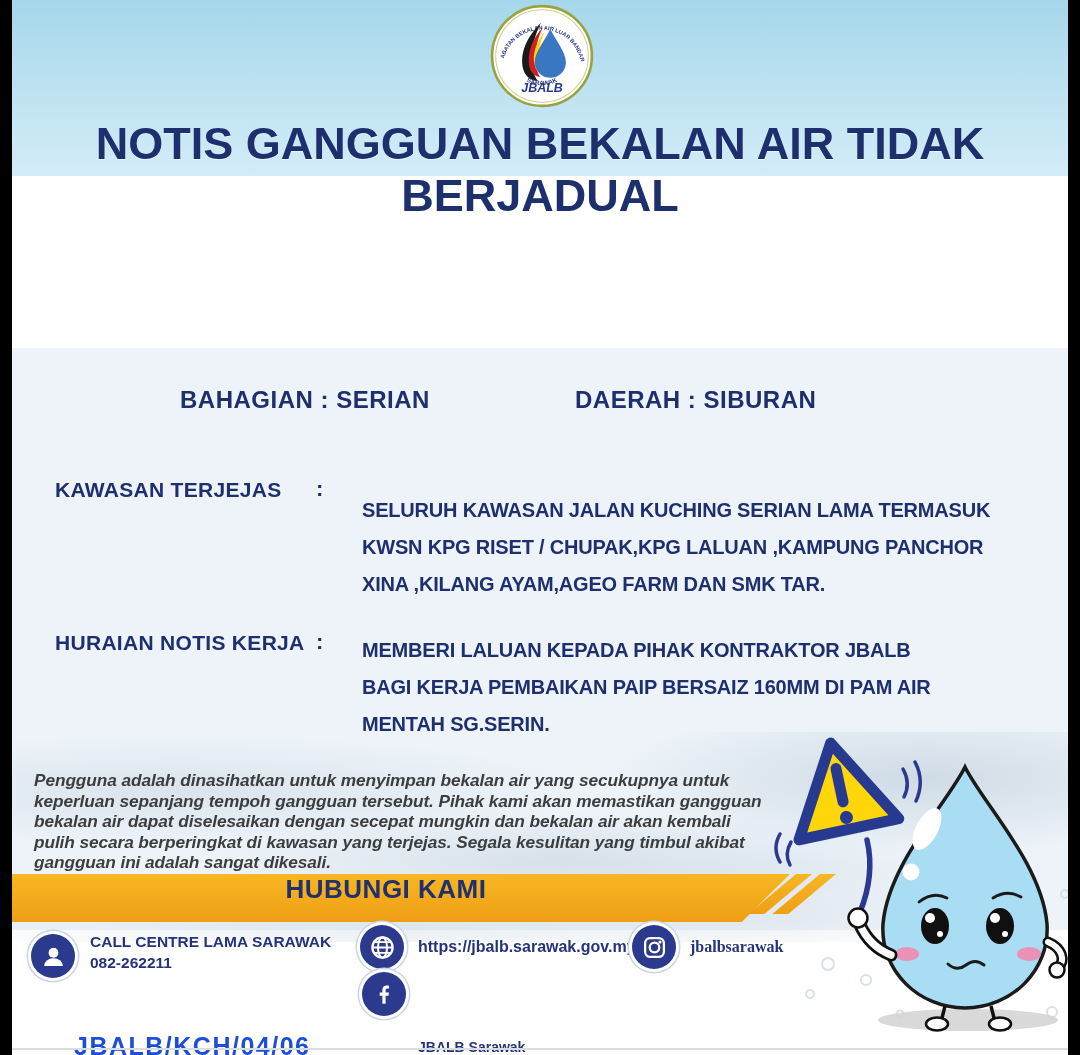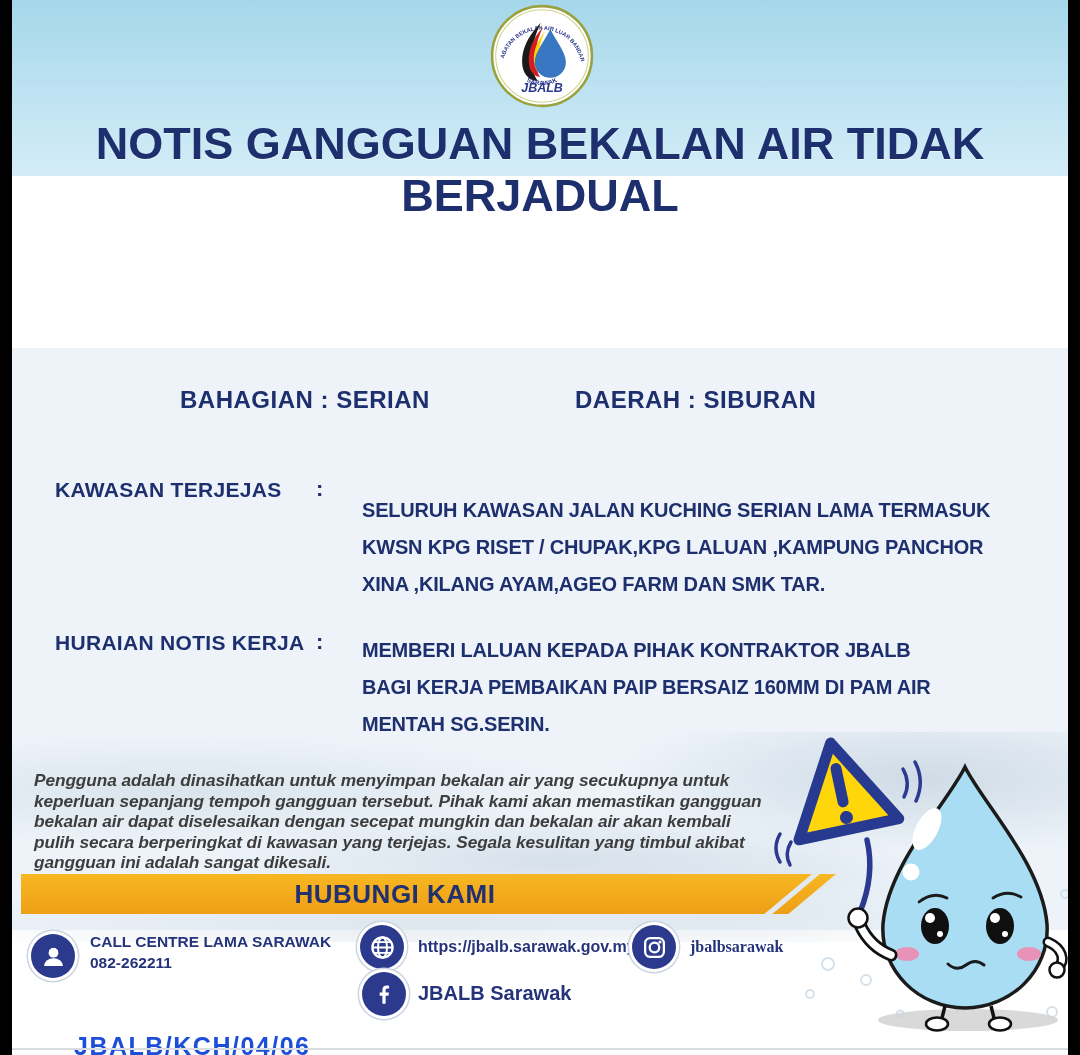--- a/index.html
+++ b/index.html
@@ -51,24 +51,24 @@
       radial-gradient(42% 52% at 86% 22%, rgba(176,195,210,.5), transparent 70%),
       radial-gradient(68% 28% at 38% 92%, rgba(198,210,221,.38), transparent 72%),
       radial-gradient(30% 40% at 72% 80%, rgba(205,216,226,.35), transparent 70%);
   }
 
   .advisory { position:absolute; left:34px; top:770px; width:732px; z-index:2;
               font-size:17.3px; line-height:20.5px; font-style:italic; font-weight:600;
               color:#3d3d3d; letter-spacing:-.1px; }
 
   
-  .contact-band { position:absolute; left:21px; top:874px; width:778px; height:40px; z-index:2;
+  .contact-band { position:absolute; left:12px; top:874px; width:778px; height:48px; z-index:2;
                   background:linear-gradient(180deg,#f7b722,#ef9f16);
                   clip-path:polygon(0 0, 100% 0, 93.8% 100%, 0 100%);
-                  display:flex; align-items:center; justify-content:center; }
+                  display:flex; align-items:flex-start; justify-content:center; }
   .contact-band span { font-size:26px; font-weight:800; color:#21316f; letter-spacing:.5px; padding-right:30px; }
   .stripe { position:absolute; top:874px; width:16px; height:40px; z-index:2;
             background:linear-gradient(180deg,#f7b722,#ef9f16);
             transform:skewX(-50deg); transform-origin:top left; }
   .stripe1 { left:796px; } .stripe2 { left:820px; }
 
   
   .cicon { position:absolute; width:44px; height:44px; border-radius:50%; background:#2b3a8c; z-index:3;
            box-shadow:0 0 0 3px #fff, 0 0 0 4.5px #ccd4e4;
            display:flex; align-items:center; justify-content:center; }
@@ -174,21 +174,21 @@
       <circle cx="17.3" cy="6.7" r="1.5" fill="#fff"></circle>
     </svg>
   </div>
   <div class="ctext" style="left:690px; top:938px; font-size:16px;font-family:Liberation Serif, serif;">jbalbsarawak</div>
 
   <div class="cicon" style="left:362px; top:972px;">
     <svg viewBox="0 0 24 24" width="26" height="26">
       <path d="M13.5,21 v-7.5 h2.6 l0.5,-3 h-3.1 V8.6 c0,-0.9 0.4,-1.6 1.7,-1.6 h1.5 V4.3 c-0.4,-0.1 -1.3,-0.2 -2.3,-0.2 c-2.3,0 -3.9,1.4 -3.9,4 v2.4 H8 v3 h2.5 V21 Z" fill="#fff"></path>
     </svg>
   </div>
-  <div class="ctext" style="left:418px; top:982px; font-size:20px;text-align:center;">JBALB Sarawak</div>
+  <div class="ctext" style="left:418px; top:1039px; font-size:14px;text-align:center;">JBALB Sarawak</div>
 
   <div class="ref">JBALB/KCH/04/06</div>
 
   <svg class="mascot" viewBox="0 0 305 335">
 
     <g stroke="#cdd9e4" stroke-width="2" fill="none" opacity="0.8">
       <circle cx="58" cy="252" r="6"></circle>
       <circle cx="40" cy="282" r="4"></circle>
       <circle cx="96" cy="268" r="5"></circle>
       <circle cx="130" cy="302" r="3.5"></circle>

